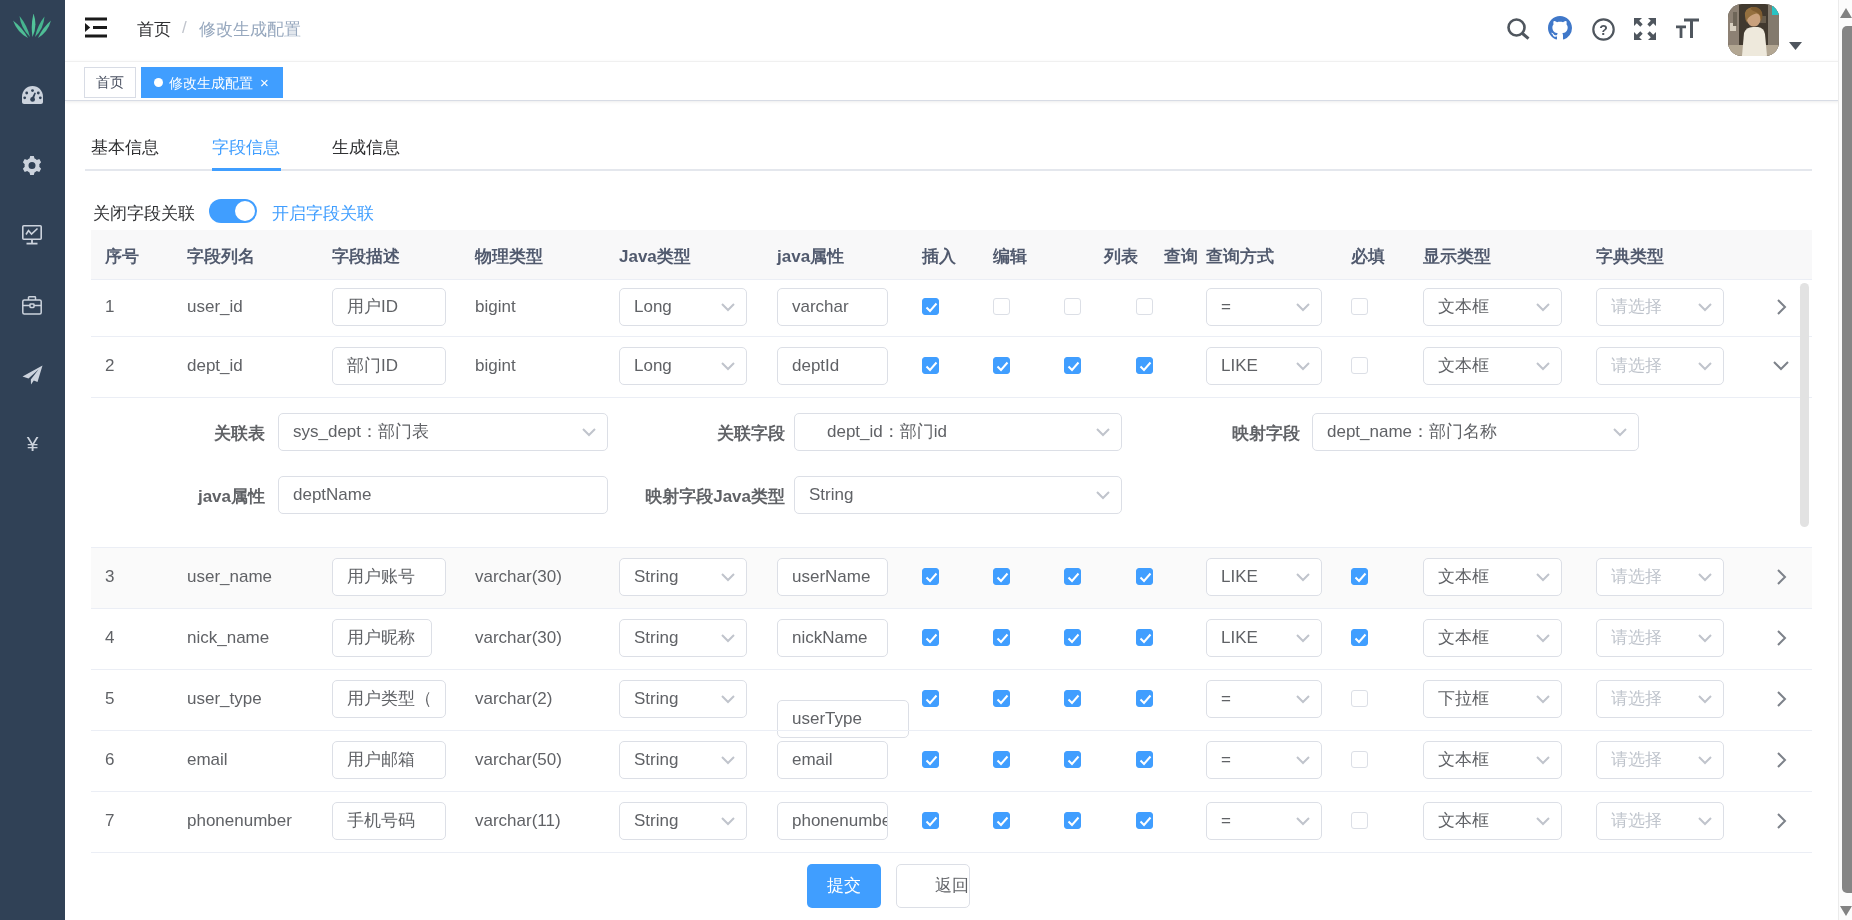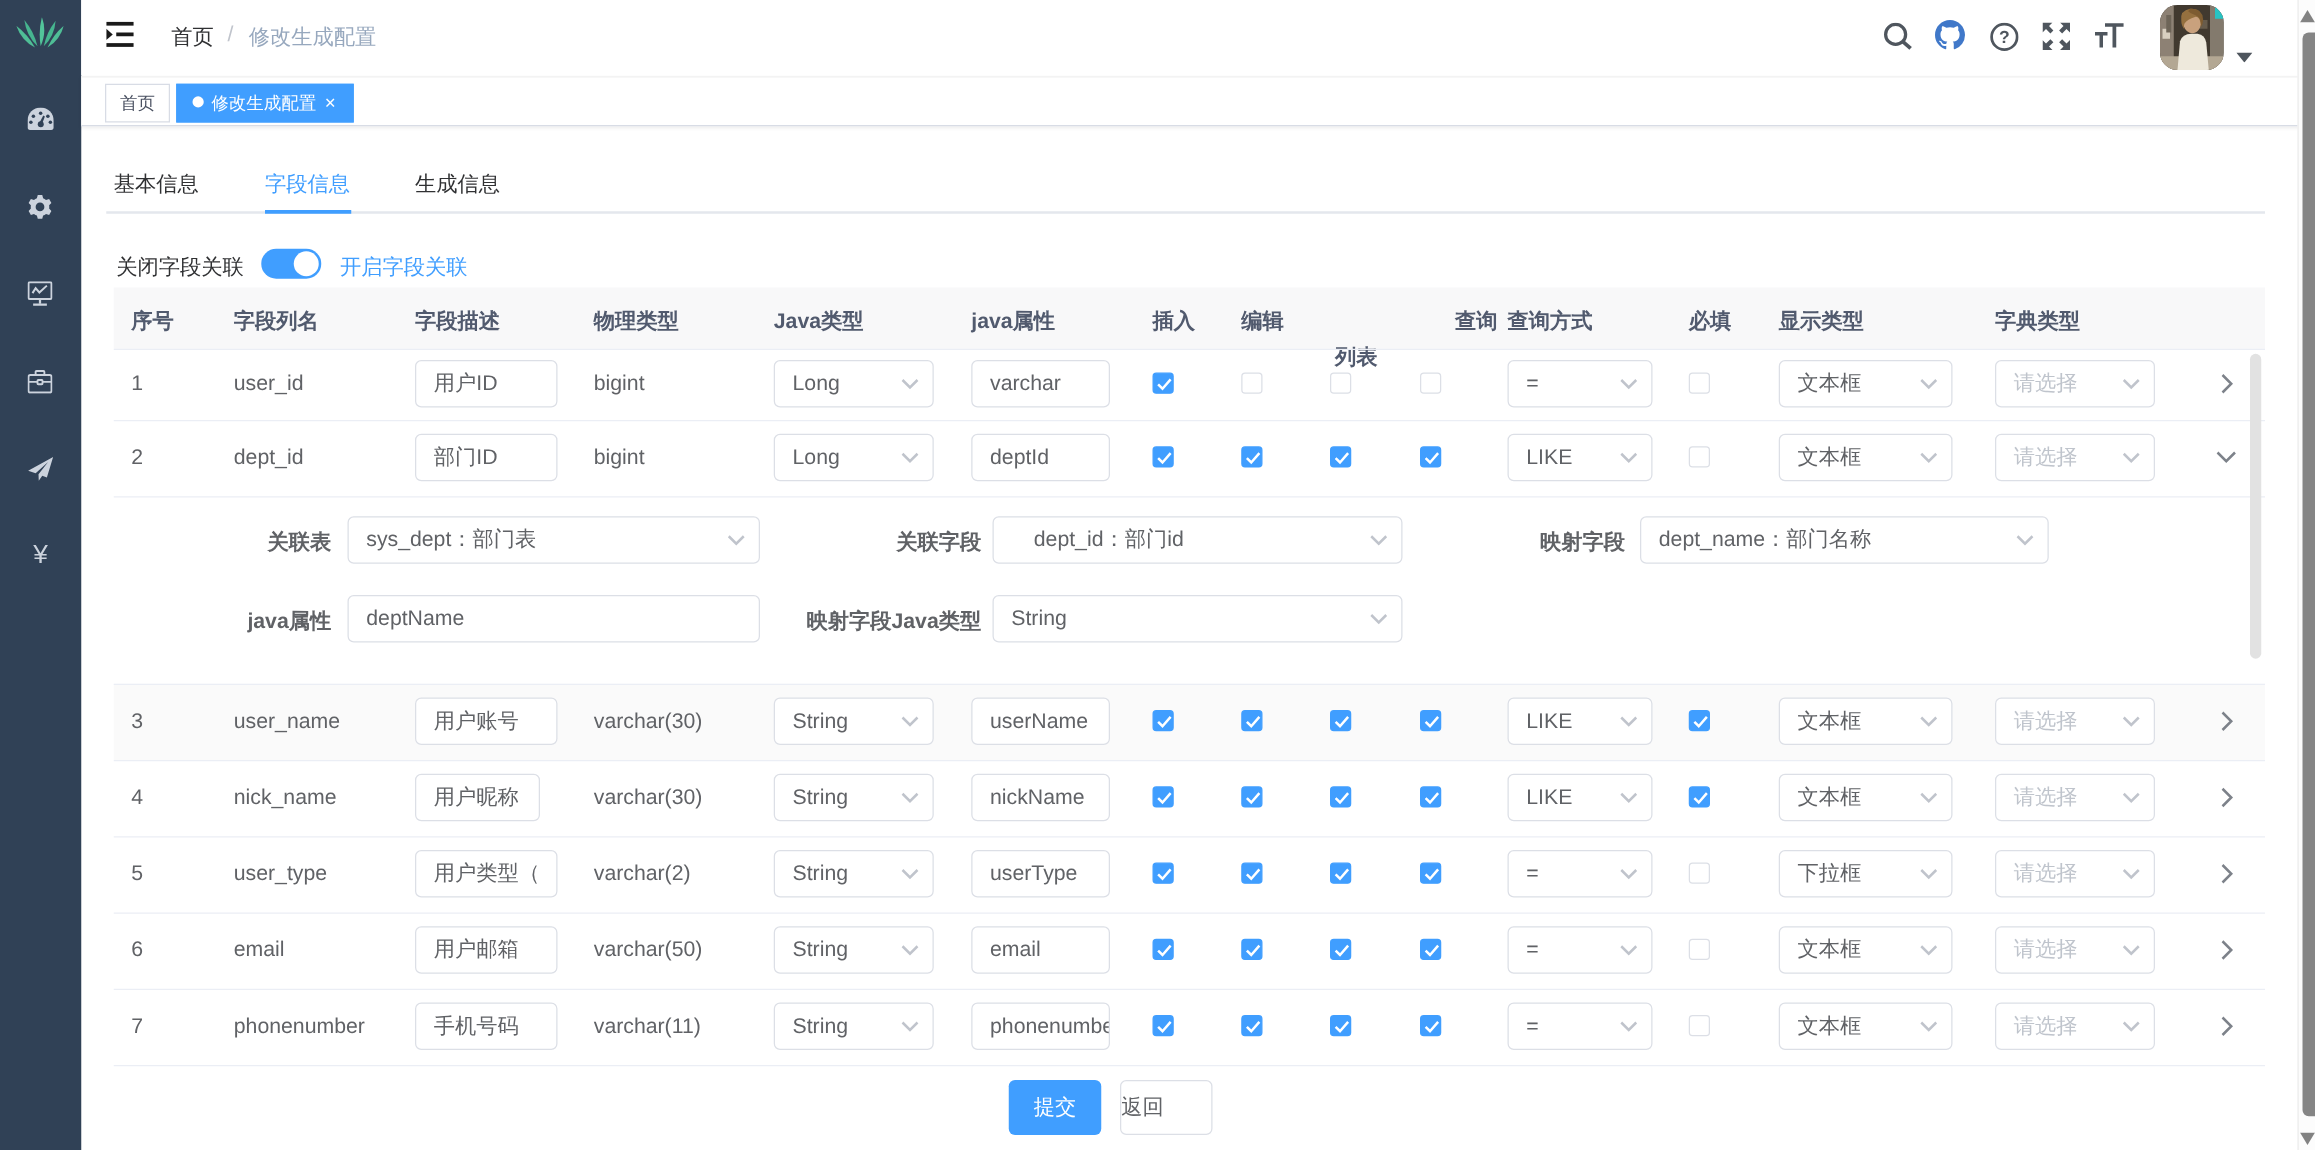--- a/index.html
+++ b/index.html
@@ -50,21 +50,21 @@
 .sel .ph { color:#bfc4cc; }
 .cb { position:absolute; width:17px; height:17px; border:1px solid #dcdfe6; border-radius:3px; background:#fff; }
 .cb.on { background:#409eff; border-color:#409eff; }
 .cb.on svg { position:absolute; left:2px; top:3px; }
 .lbl { position:absolute; font-size:17px; font-weight:700; color:#606266; white-space:nowrap; text-align:right; }
 
 
 #btnsubmit { position:absolute; left:807px; top:864px; width:74px; height:44px; background:#409eff;
   border-radius:5px; color:#fff; font-size:17px; text-align:center; line-height:44px; }
 #btnback { position:absolute; left:896px; top:864px; width:74px; height:44px; background:#fff;
-  border:1px solid #dcdfe6; border-radius:5px; color:#606266; font-size:17px; text-align:left; line-height:42px; }
+  border:1px solid #dcdfe6; border-radius:5px; color:#606266; font-size:17px; text-align:right; line-height:42px; }
 
 
 #innersb { position:absolute; left:1800px; top:283px; width:9px; height:244px; border-radius:5px; background:#e2e2e2; }
 #sbtrack { position:absolute; left:1838px; top:0; width:14px; height:920px; background:#fcfcfc; border-left:1px solid #ebebeb; }
 #sbthumb { position:absolute; left:1842px; top:26px; width:10px; height:867px; background:#858585; border-radius:5px 0 0 5px; }
 </style>
 </head>
 <body>
 <div id="page">
   <div id="sidebar">
@@ -204,21 +204,21 @@
   <div class="abs" style="left:91px; top:230px; width:1721px; height:49px; background:#f8f8f9;"></div>
   <div id="thead">
   <div class="hcell" style="left:105px; top:245px;">序号</div>
   <div class="hcell" style="left:187px; top:245px;">字段列名</div>
   <div class="hcell" style="left:332px; top:245px;">字段描述</div>
   <div class="hcell" style="left:475px; top:245px;">物理类型</div>
   <div class="hcell" style="left:619px; top:245px;">Java类型</div>
   <div class="hcell" style="left:777px; top:245px;">java属性</div>
   <div class="hcell" style="left:922px; top:245px;">插入</div>
   <div class="hcell" style="left:993px; top:245px;">编辑</div>
-  <div class="hcell" style="left:1068px; top:245px;margin-top:29px;">列表</div>
+  <div class="hcell" style="left:1104px; top:245px;">列表</div>
   <div class="hcell" style="left:1164px; top:245px;">查询</div>
   <div class="hcell" style="left:1206px; top:245px;">查询方式</div>
   <div class="hcell" style="left:1351px; top:245px;">必填</div>
   <div class="hcell" style="left:1423px; top:245px;">显示类型</div>
   <div class="hcell" style="left:1596px; top:245px;">字典类型</div>
   <div class="rowline" style="top:279px;"></div>
   </div>
   <div id="tbody">
   <div class="tcell" style="left:105px; top:297px;">1</div>
   <div class="tcell" style="left:187px; top:297px;">user_id</div>
@@ -385,21 +385,21 @@
           <path d="M6 2 L13 9 L6 16" fill="none" stroke="#7d828a" stroke-width="2"></path>
         </svg></div>
   <div class="rowline" style="top:669px;"></div>
   <div class="tcell" style="left:105px; top:689px;">5</div>
   <div class="tcell" style="left:187px; top:689px;">user_type</div>
   <div class="inp" style="left:332px; top:680px; width:114px;">用户类型（</div>
   <div class="tcell" style="left:475px; top:689px;">varchar(2)</div>
   <div class="sel" style="left:619px; top:680px; width:128px;">String<svg class="car" viewBox="0 0 16 36" width="16" height="36">
           <path d="M2 15 L8 21 L14 15" fill="none" stroke="#c0c4cc" stroke-width="2"></path>
         </svg></div>
-  <div class="inp" style="left:777px; top:680px; width:111px;">userType</div>
+  <div class="inp" style="left:777px; top:700px; width:132px;">userType</div>
   <div class="cb on" style="left:922px; top:690px;">
         <svg width="13" height="11" viewBox="0 0 13 11">
           <path d="M1.5 5.5 L5 9 L11.5 1.5" fill="none" stroke="#fff" stroke-width="2"></path>
         </svg>
       </div>
   <div class="cb on" style="left:993px; top:690px;">
         <svg width="13" height="11" viewBox="0 0 13 11">
           <path d="M1.5 5.5 L5 9 L11.5 1.5" fill="none" stroke="#fff" stroke-width="2"></path>
         </svg>
       </div>

